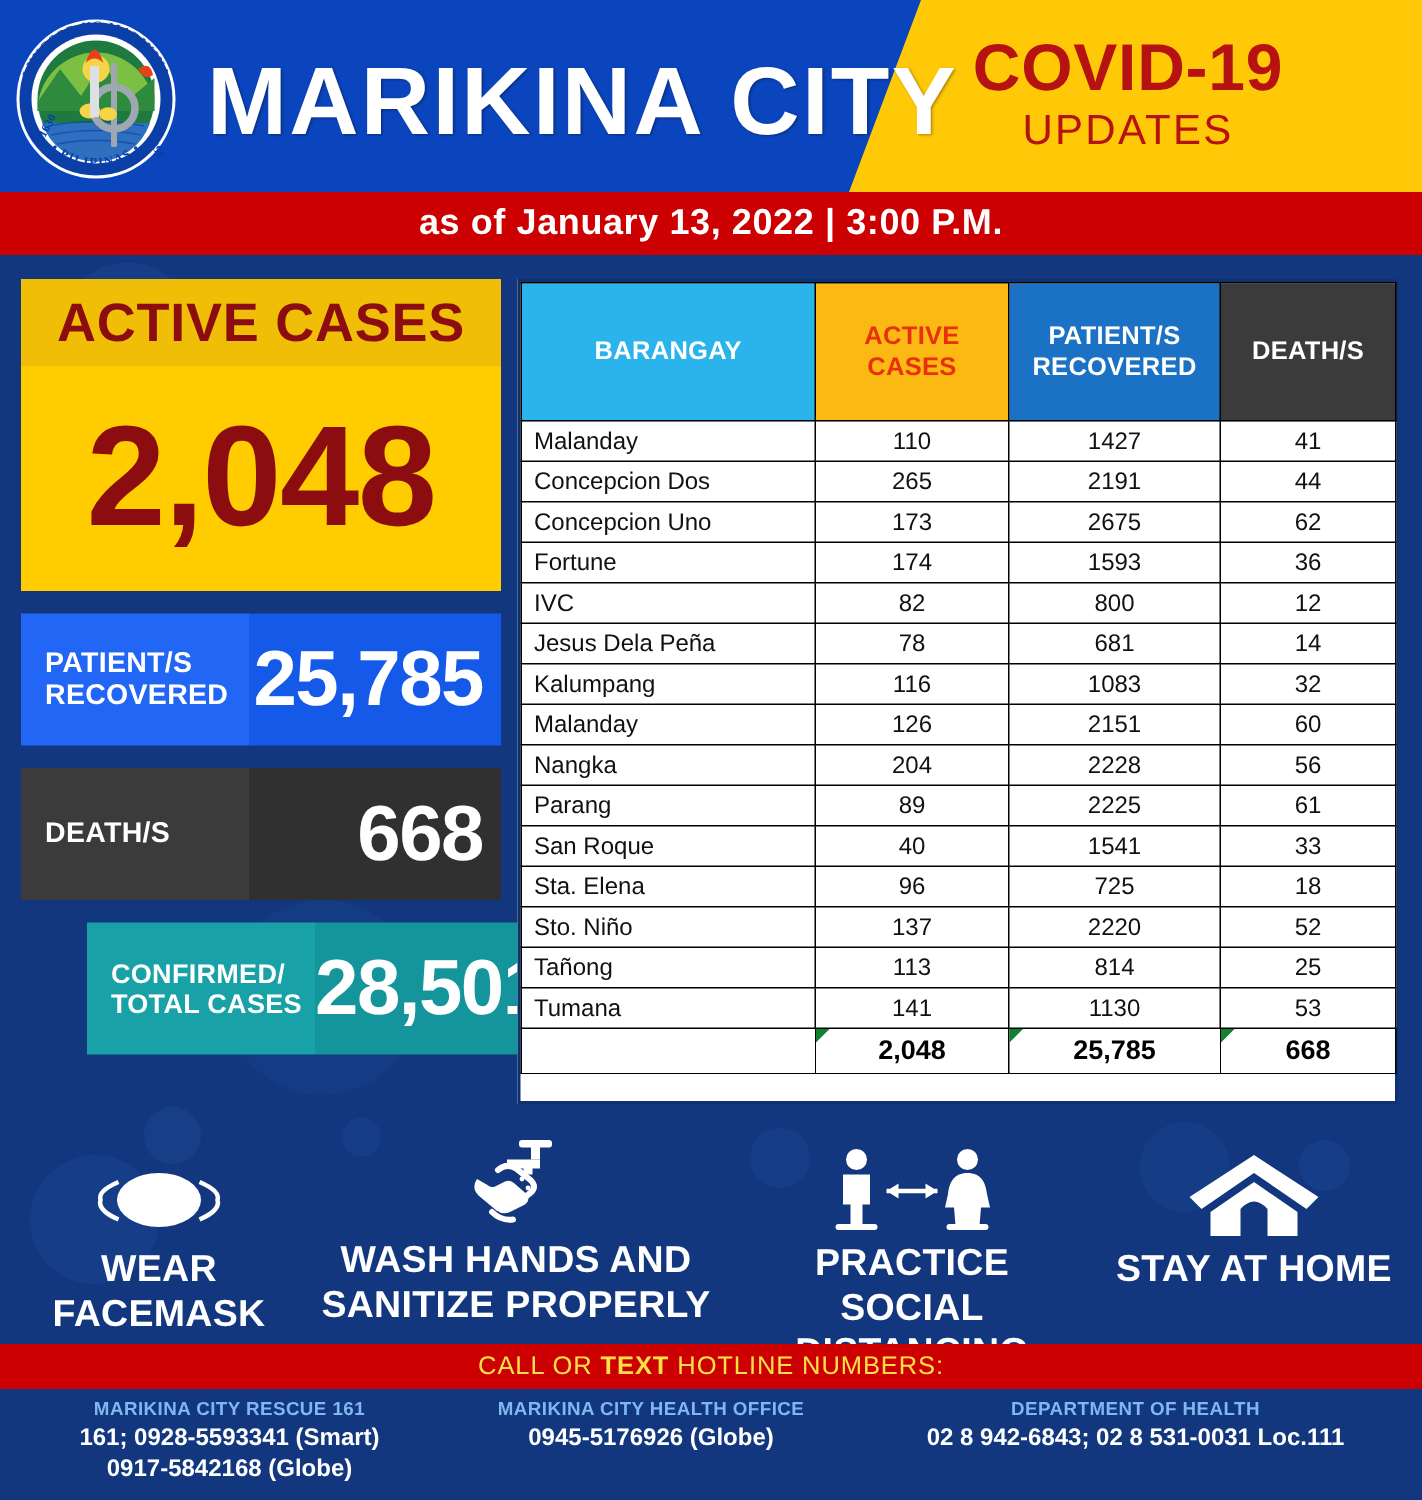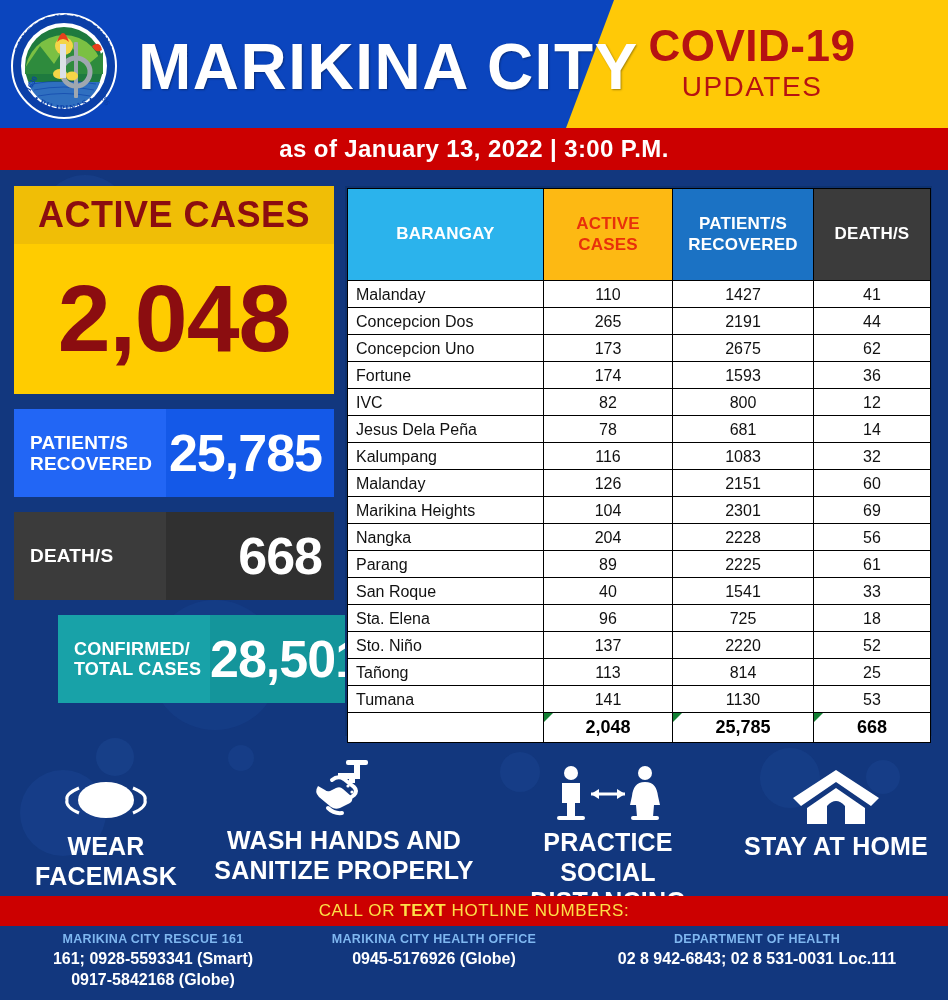--- a/index.html
+++ b/index.html
@@ -306,26 +306,20 @@
             <td class="num">1083</td>
             <td class="num">32</td>
           </tr>
           <tr>
             <td class="name">Malanday</td>
             <td class="num">126</td>
             <td class="num">2151</td>
             <td class="num">60</td>
           </tr>
           <tr>
-            <td class="name">Marikina Heights</td>
-            <td class="num">104</td>
-            <td class="num">2301</td>
-            <td class="num">69</td>
-          </tr>
-          <tr>
             <td class="name">Nangka</td>
             <td class="num">204</td>
             <td class="num">2228</td>
             <td class="num">56</td>
           </tr>
           <tr>
             <td class="name">Parang</td>
             <td class="num">89</td>
             <td class="num">2225</td>
             <td class="num">61</td>

